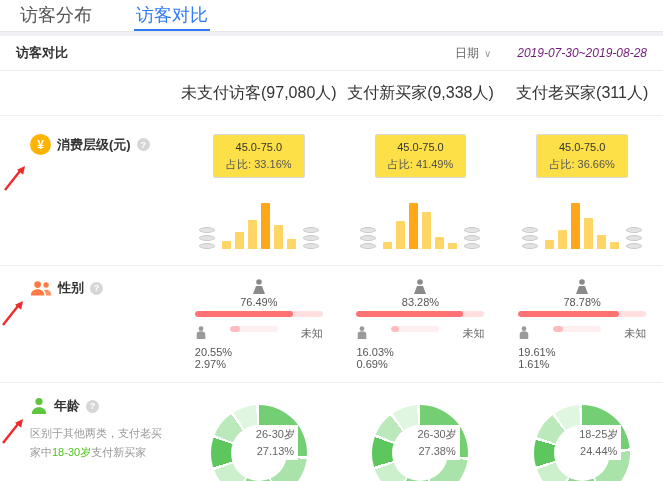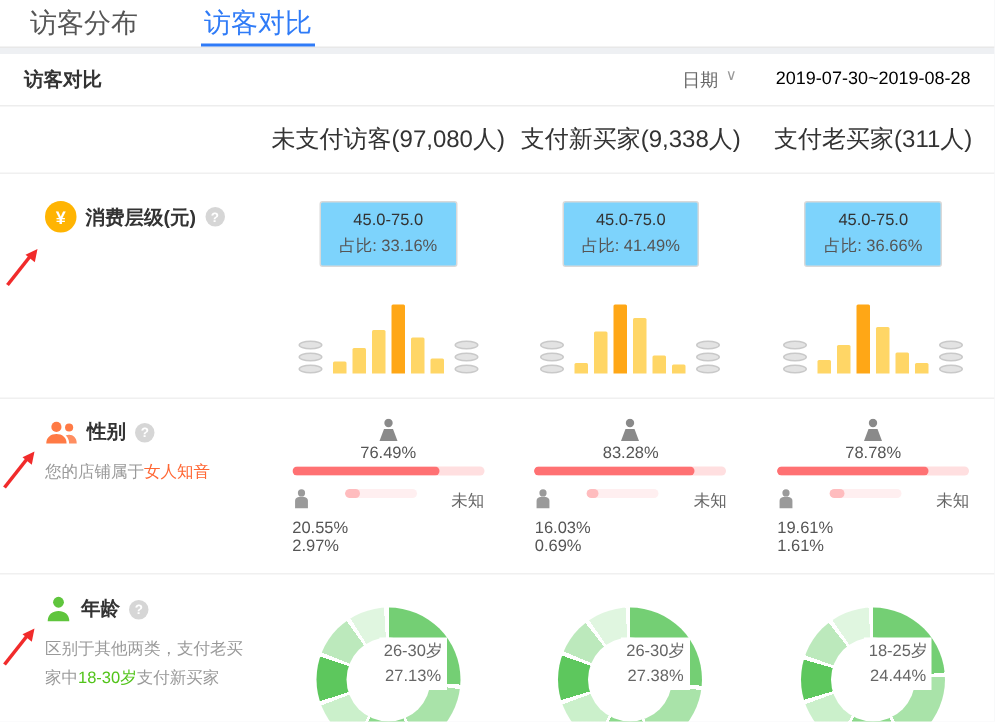--- a/index.html
+++ b/index.html
@@ -6,23 +6,23 @@
   body{width:663px;height:481px;overflow:hidden;background:#eef0f3;
        font-family:"Liberation Sans","DejaVu Sans",sans-serif;font-size:11px;color:#666;}
   
   .tabbar{height:31px;background:#fff;display:flex;align-items:stretch;padding:0 18px;gap:40px;border-bottom:1px solid #e8e8e8;}
   .tab{display:flex;align-items:center;font-size:18px;color:#555;cursor:pointer;border-bottom:2px solid transparent;padding:0 2px;}
   .tab.active{color:#2f7bf7;border-bottom-color:#2f7bf7;}
   
   .panel{background:#fff;margin-top:4px;min-height:446px;}
   .panel-header{display:flex;justify-content:space-between;align-items:center;padding:8px 16px;border-bottom:1px solid #ededed;}
   .panel-title{font-size:13px;font-weight:bold;color:#333;}
-  .date-picker{display:flex;align-items:flex-start;font-size:12px;color:#666;cursor:pointer;}
+  .date-picker{display:flex;align-items:center;font-size:12px;color:#666;cursor:pointer;}
   .date-picker .caret{color:#999;margin:0 0 0 5px;font-size:10px;}
-  .date-range{margin-left:26px;color:#000000;}
+  .date-range{margin-left:26px;color:#701a75;font-style:italic;}
   
   .grid{display:grid;grid-template-columns:178px 1fr 1fr 1fr;}
   .col-headers{border-bottom:1px solid #f0f0f0;}
   .col-h{padding:12px 0 11px;text-align:center;font-size:16px;color:#333;}
   .row{border-bottom:1px solid #f0f0f0;position:relative;}
   .row-head{padding:0 8px 0 30px;position:relative;}
   .title-line{display:flex;align-items:center;gap:6px;}
   .row-title{font-size:13px;font-weight:bold;color:#333;}
   .help{width:13px;height:13px;border-radius:50%;background:#d6d6d6;color:#fff;font-size:9px;font-weight:bold;
         display:inline-flex;align-items:center;justify-content:center;cursor:pointer;}
@@ -31,21 +31,21 @@
   .hl-red{color:#ff6633;}
   .hl-green{color:#52c41a;}
   .icon-circle{width:21px;height:21px;border-radius:50%;display:inline-flex;align-items:center;justify-content:center;color:#fff;font-size:12px;font-weight:bold;flex:0 0 auto;}
   .coin-bg{background:#ffb402;}
   .people-ic{color:#ff7a45;display:inline-flex;}
   .person-ic{color:#5fc53d;display:inline-flex;}
   .annot{position:absolute;pointer-events:none;}
   
   .row-consume{padding:18px 0 16px;}
   .cell{display:flex;flex-direction:column;align-items:center;}
-  .range-box{border:1px solid #d9d9d9;border-radius:2px;padding:4px 12px;text-align:center;line-height:1.55;color:#555;background:#7dd3fc;}
+  .range-box{border:1px solid #d9d9d9;border-radius:2px;padding:4px 12px;text-align:center;line-height:1.55;color:#555;background:#fde047;}
   .range-box .rv{color:#333;}
   .chart{display:flex;align-items:flex-end;margin-top:13px;height:58px;}
   .bars{display:flex;align-items:flex-end;gap:4px;}
   .bar{width:9px;border-radius:1px 1px 0 0;}
   .coin-stack{display:flex;flex-direction:column;gap:2px;margin:0 7px;}
   .coin-stack i{display:block;width:14px;height:4px;border-radius:50%;background:#e3e3e3;border:1px solid #c9c9c9;}
   
   .row-gender{padding:13px 0 12px;}
   .gcell{width:128px;margin:0 auto;display:flex;flex-direction:column;}
   .g-icon-top{align-self:center;color:#8a8a8a;}
@@ -195,23 +195,20 @@
         <span class="people-ic">
           <svg width="22" height="18" viewBox="0 0 26 20" fill="currentColor">
             <circle cx="9" cy="6" r="4"></circle>
               <path d="M1 19c0-5 3.6-7.5 8-7.5s8 2.5 8 7.5z"></path>
             <circle cx="19" cy="6.5" r="3.2"></circle>
               <path d="M17 19h8c0-4.5-2.8-6.8-6-6.8-1 0-1.9.2-2.7.6 1.7 1.5 2.7 3.6 2.7 6.2z" opacity=".85"></path>
           </svg>
         </span>
         <span class="row-title">性别</span>
         <span class="help">?</span>
-      </div>
-      <div class="desc">
-        <span>您的店铺属于</span><span class="hl-red">女人知音</span>
       </div>
     </div>
 
     <div class="gcell">
       <span class="g-icon-top">
         <svg width="14" height="15" viewBox="0 0 14 15" fill="currentColor">
             <circle cx="7" cy="3" r="2.8"></circle>
             <path d="M1 15 4 7h6l3 8z"></path>
           </svg>
       </span>

